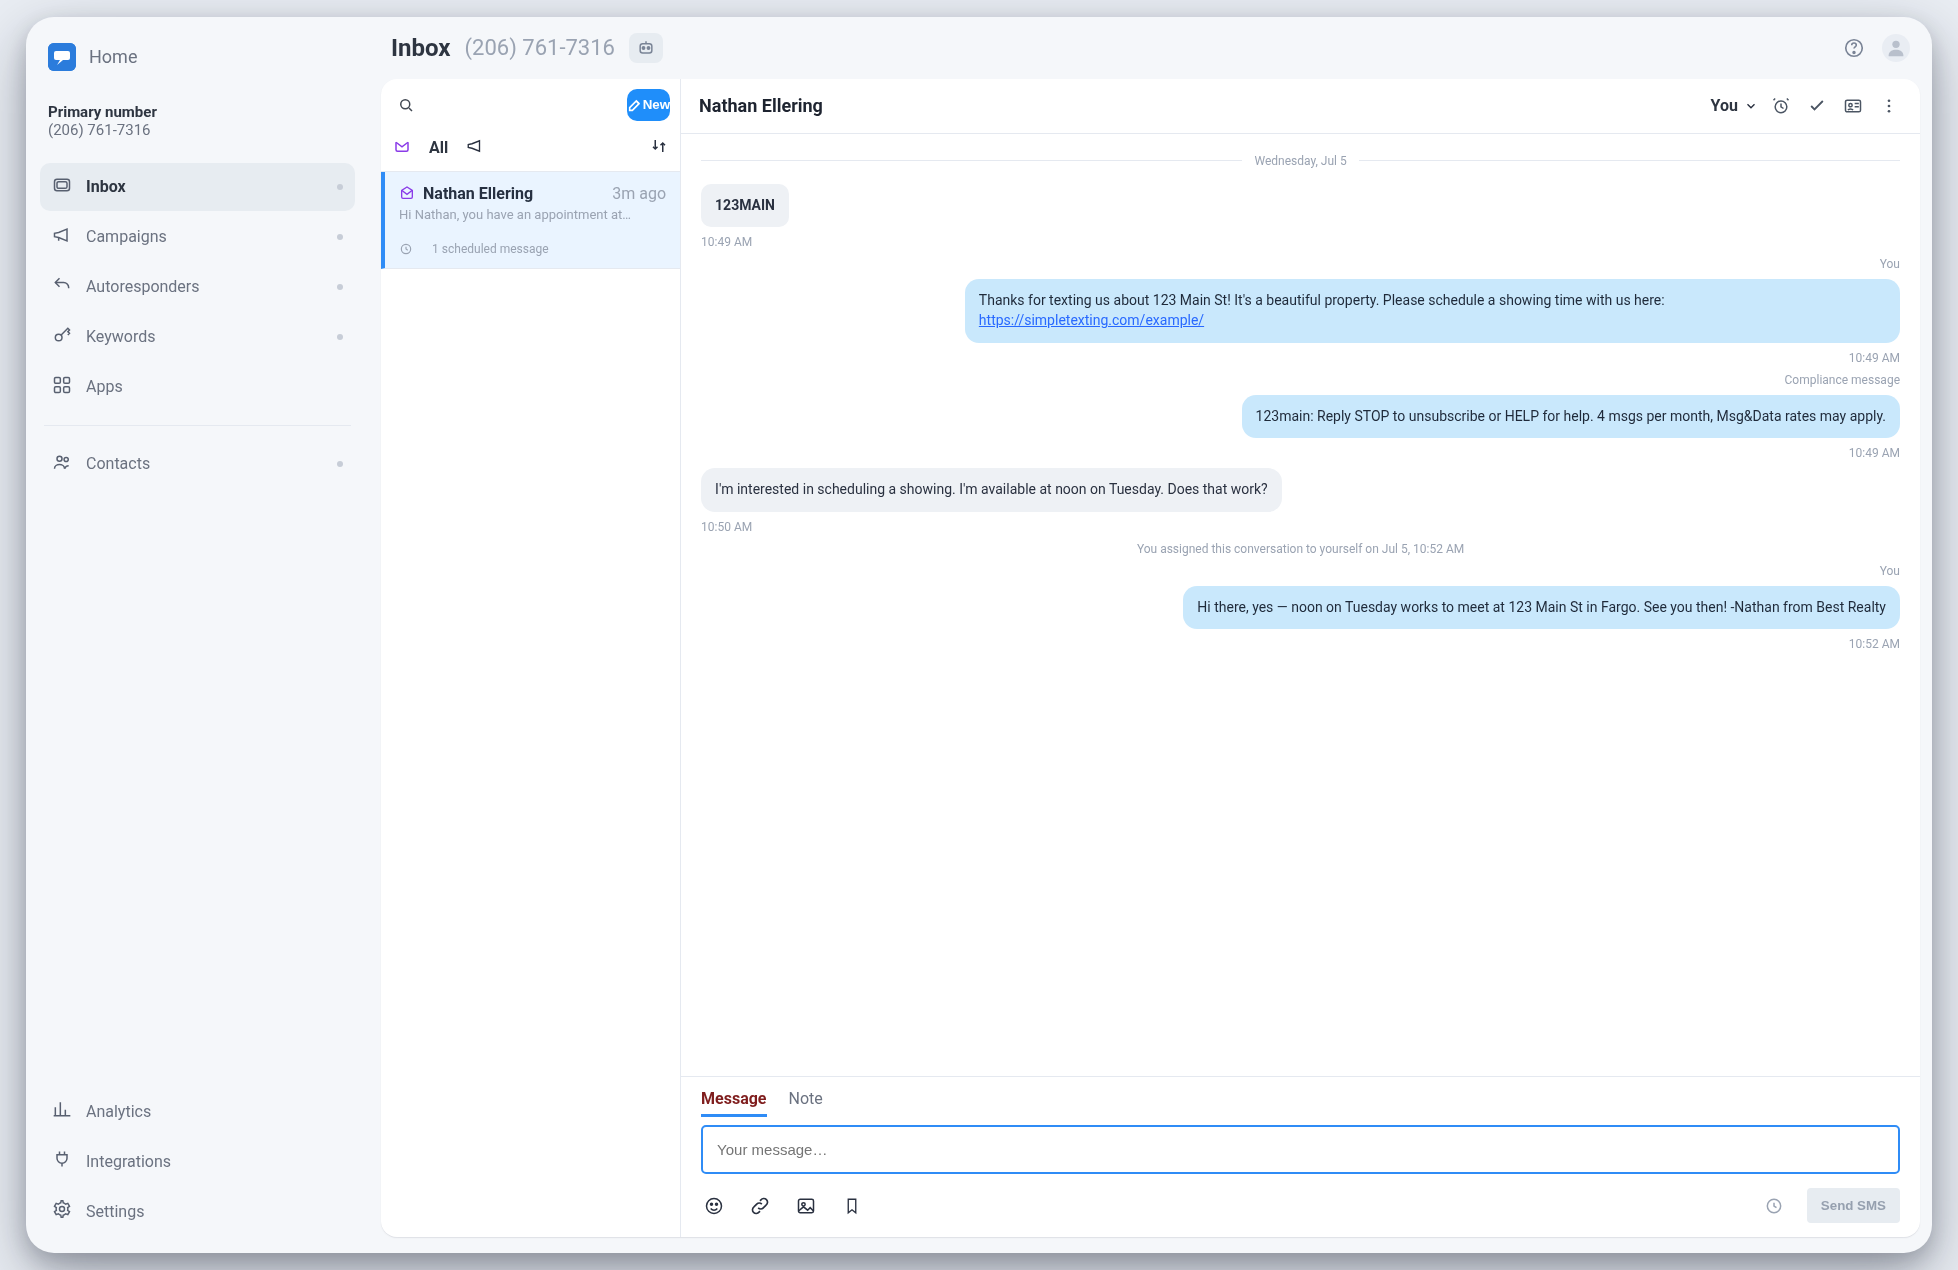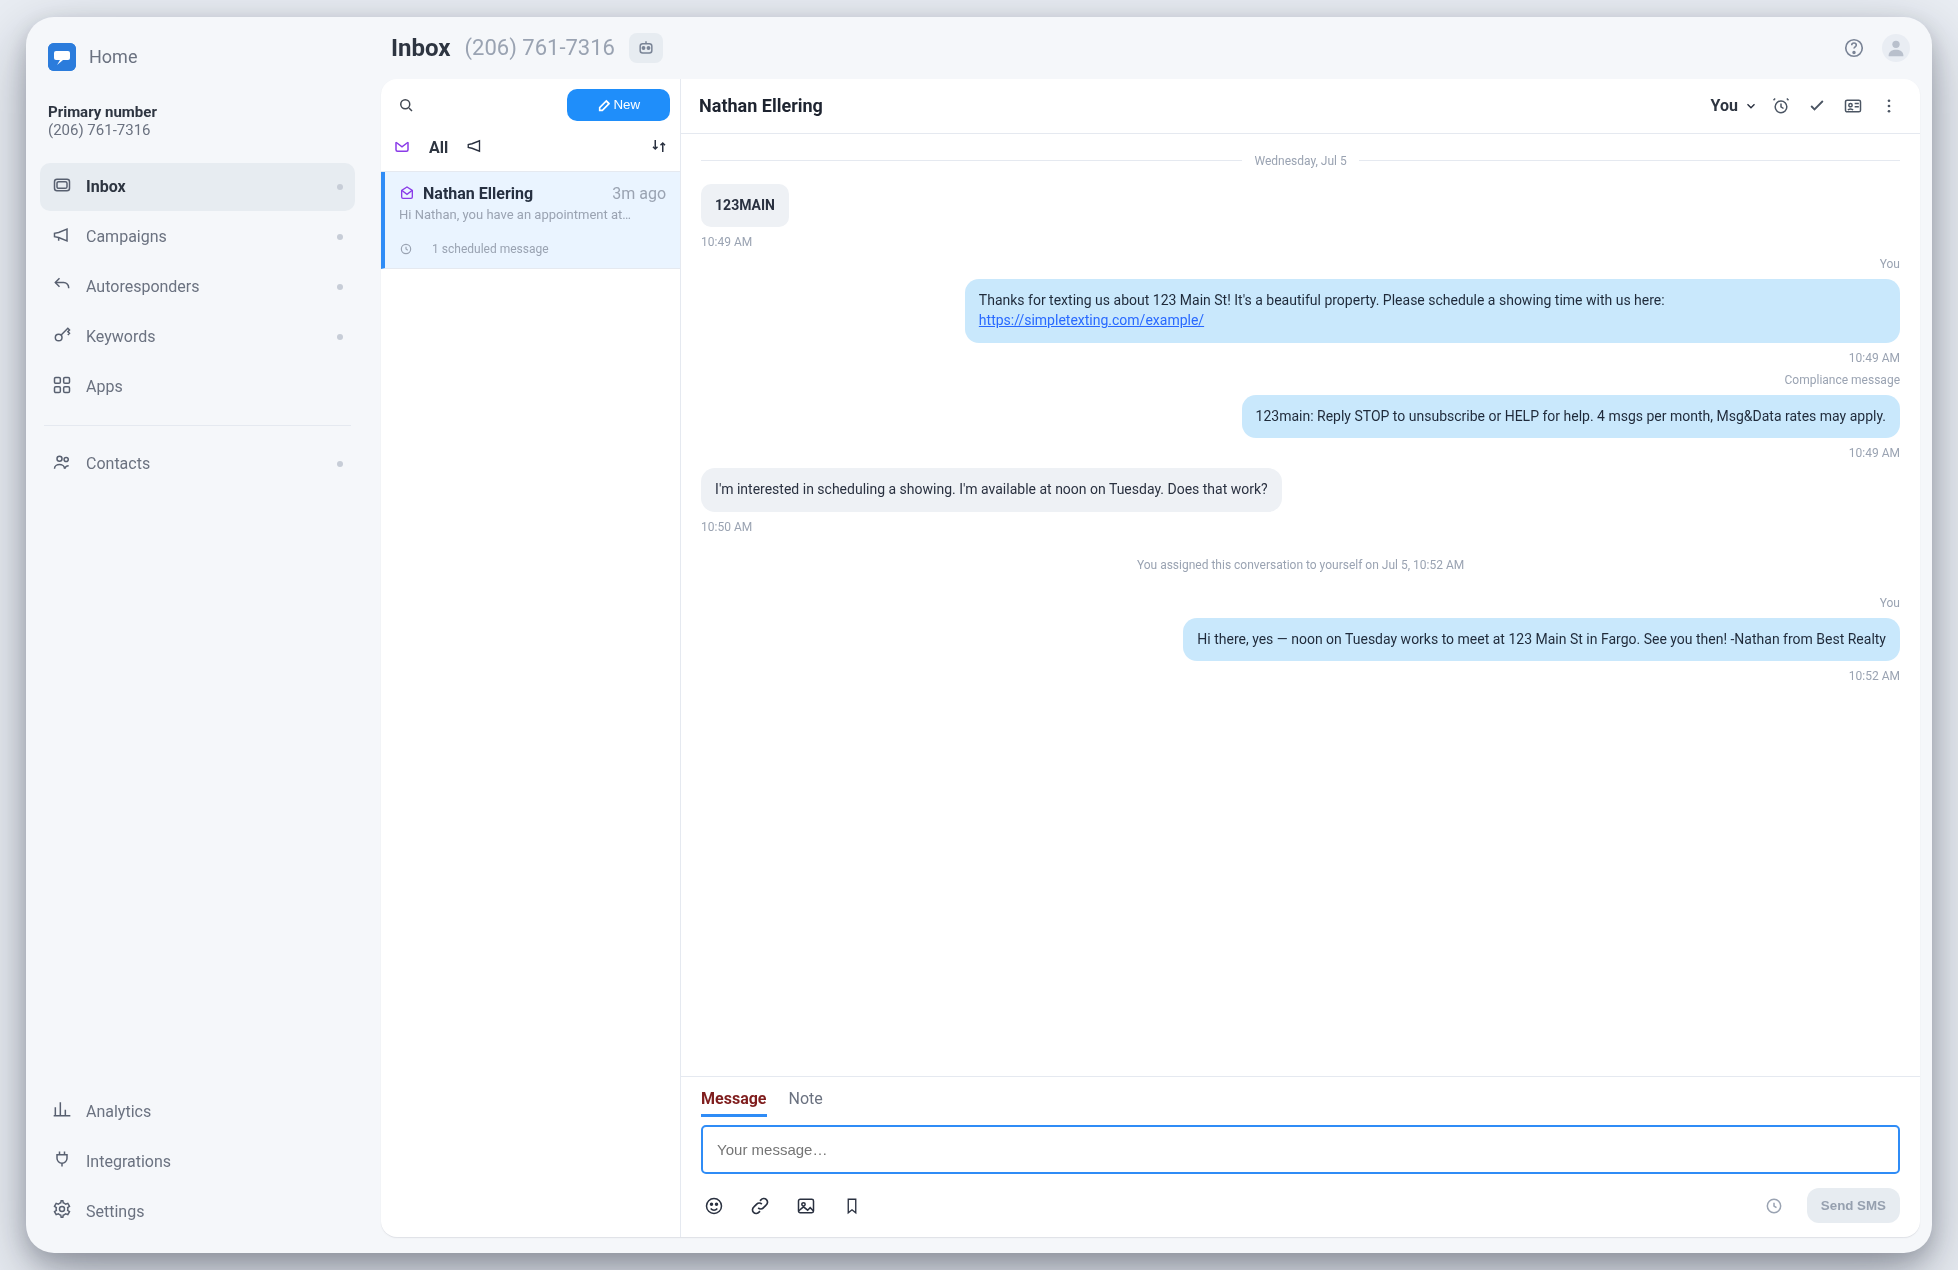--- a/index.html
+++ b/index.html
@@ -80,21 +80,21 @@
   }
   
   .inbox{
     width:300px;min-width:260px;max-width:340px;
     border-right:1px solid var(--border);display:flex;flex-direction:column;
   }
   .inbox-top{display:flex;align-items:center;gap:8px;padding:10px 10px}
   .search{flex:1;display:flex;align-items:center;gap:10px;color:var(--muted2);padding:6px 6px}
   .btn-new{
     background:var(--accent);color:#fff;border:none;border-radius:10px;
-    padding:8px 30px;display:flex;align-items:center;gap:0;font-weight:400;cursor:pointer
+    padding:8px 0;display:flex;align-items:center;gap:0;font-weight:700;cursor:pointer
   }
   .filterbar{display:flex;align-items:center;gap:18px;padding:6px 12px 12px 12px;border-bottom:1px solid var(--border)}
   .filterbar .tab-all{font-weight:700;color:var(--text)}
   .filterbar .spacer{flex:1}
   .thread-item{
     padding:12px 14px;border-bottom:1px solid var(--border);
     background:#eaf4ff;position:relative;border-left:4px solid #2f8cf6;cursor:pointer
   }
   .thread-item .row1{display:flex;align-items:center;gap:8px}
   .thread-item .name{font-weight:700;color:#263041}
@@ -114,34 +114,34 @@
   .day-sep{display:flex;align-items:center;gap:12px;margin:4px 0 8px}
   .day-sep .line{flex:1;height:1px;background:var(--border)}
   .day-sep span{color:var(--muted);font-size:12px}
   .msg{max-width:78%;border-radius:14px;padding:12px 14px;font-size:14px;line-height:1.4}
   .in{background:var(--bubble-in);align-self:flex-start;color:#2a3140}
   .out{background:var(--bubble-out);align-self:flex-end;color:#1f2a3a}
   .out a{color:var(--link);text-decoration:underline}
   .tiny{font-size:12px;color:var(--muted)}
   .label-right{align-self:flex-end}
   .label-left{align-self:flex-start}
-  .system{align-self:center;color:var(--muted);font-size:12px;margin:16px 0}
+  .system{align-self:center;color:var(--muted);font-size:12px;margin:0 0}
   
   .composer{border-top:1px solid var(--border);padding:12px 20px 14px 20px}
   .tabs{display:flex;gap:22px;margin-bottom:8px}
   .tabs span{font-size:16px;color:var(--muted2);padding-bottom:6px;cursor:pointer}
   .tabs .active{color:#7f1d1d;font-weight:700;border-bottom:3px solid #2f8cf6}
   .input{
     width:100%;border:2px solid #2f8cf6;border-radius:5px;padding:14px 14px;
     color:var(--muted);font-size:15px;outline:none;background:#fff
   }
   .toolbar{display:flex;align-items:center;gap:20px;margin-top:14px}
   .toolbar .spacer{flex:1}
   .send{
-    background:#e7ecf1;color:#96a0af;border:none;border-radius:12px;padding:10px 14px;font-weight:700;cursor:not-allowed
+    background:#e7ecf1;color:#96a0af;border:none;border-radius:4px;padding:10px 14px;font-weight:700;cursor:not-allowed
   }
   .icon{color:#586070}
   @media (max-width:1500px){
     .sidebar{min-width:220px}
     .inbox{min-width:240px}
   }
 </style>
 </head>
 <body>
 

